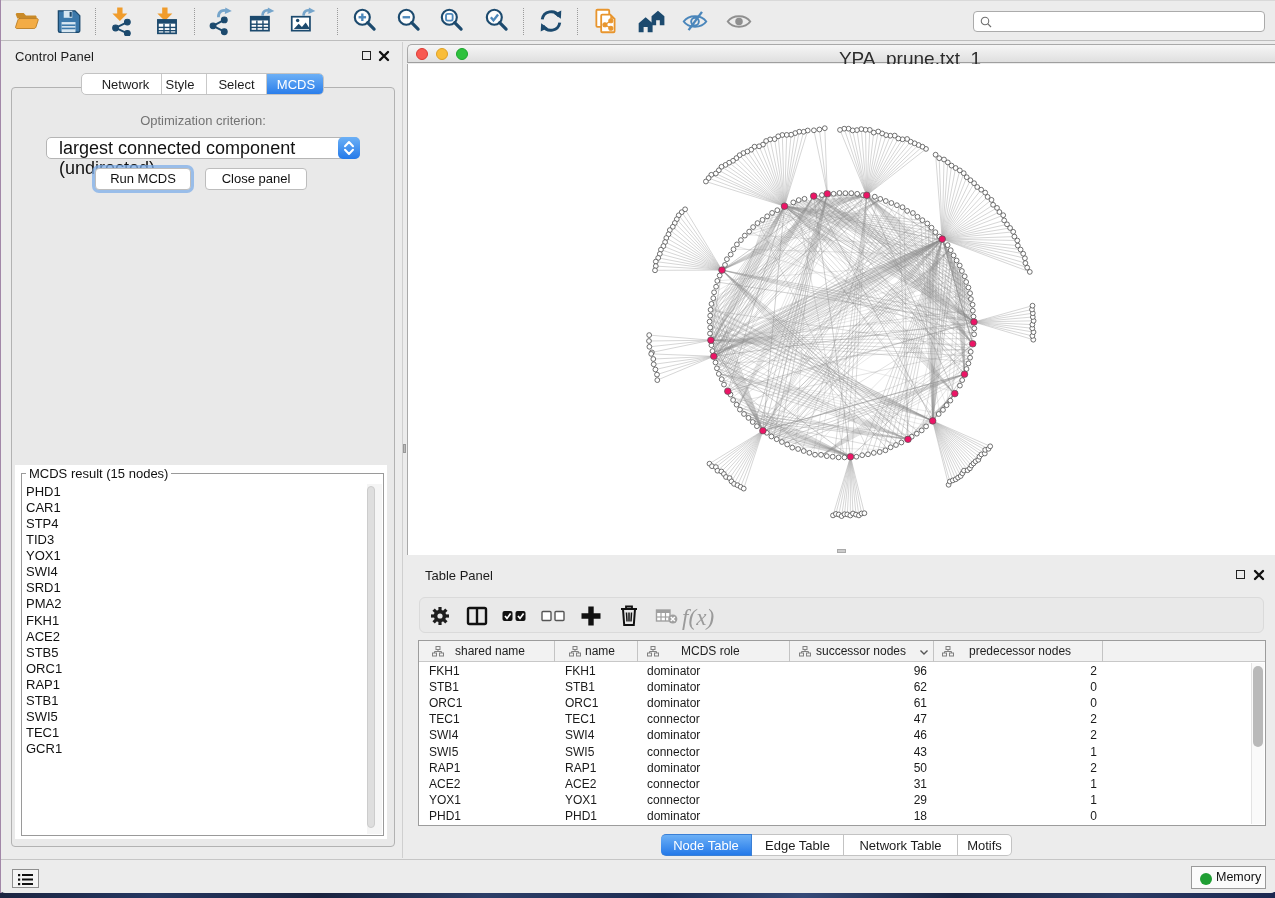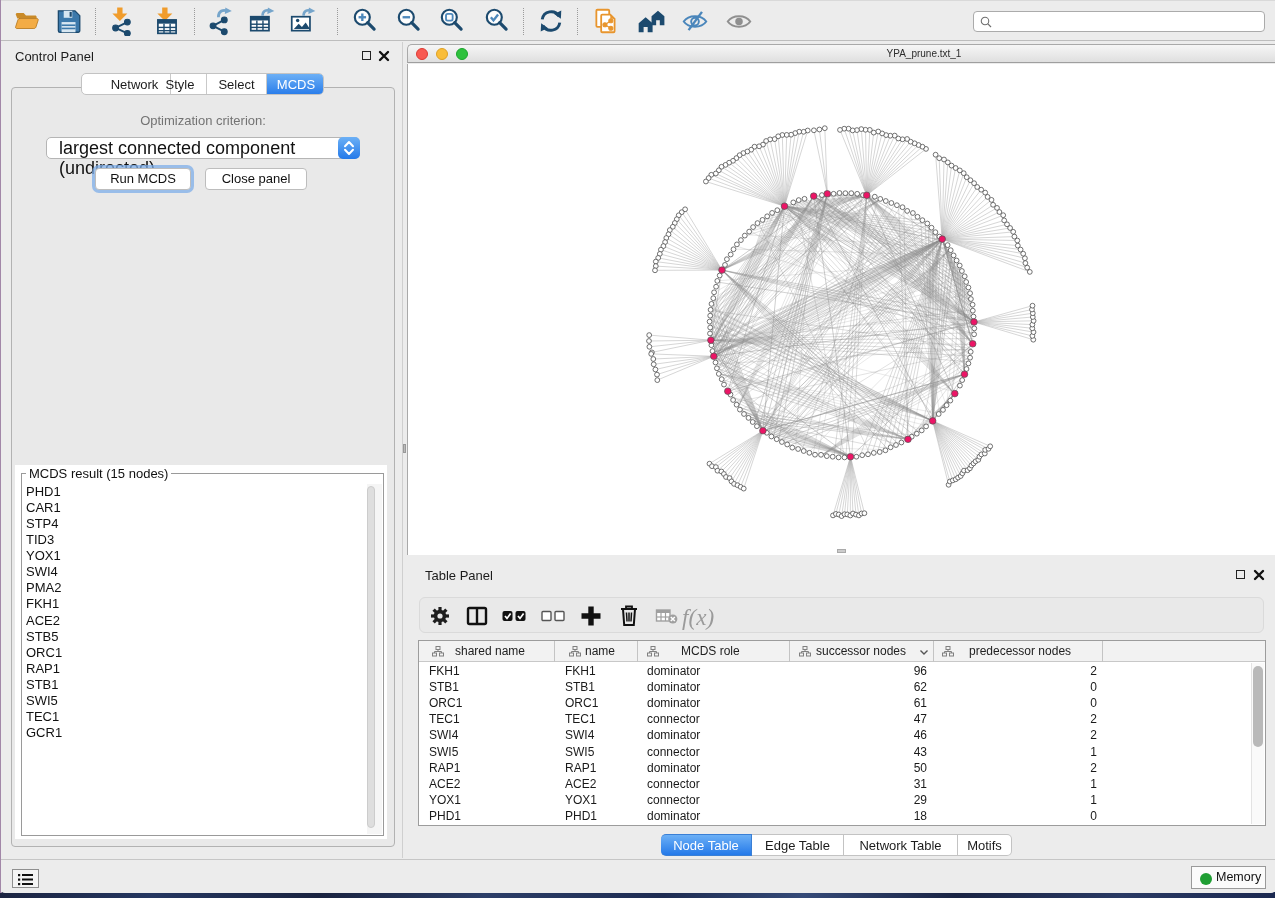--- a/index.html
+++ b/index.html
@@ -27,21 +27,21 @@
 #groupbox{position:absolute;left:20px;top:473px;width:363px;height:363px;border:1px solid #9a9a9a}
 #glabel{position:absolute;left:4px;top:-8px;background:#fff;padding:0 3px;font-size:13px;color:#111}
 #glist{position:absolute;left:4px;top:10px;width:340px;font-size:13px;color:#111}
 #glist div{height:16.07px;line-height:16px}
 #gscroll{position:absolute;right:1px;top:10px;width:15px;height:350px;background:#f5f5f5}
 #gthumb{position:absolute;right:8px;top:12px;width:8px;height:342px;background:#dedede;border-radius:4px;border:1px solid #cccccc}
 #vsplit{position:absolute;left:401px;top:42px;width:5px;height:816px;background:#ececec;border-left:1px solid #cfcfcf}
 #vhandle{position:absolute;left:402px;top:444px;width:3px;height:9px;background:#bbb;border:1px solid #999}
 #netwin{position:absolute;left:406px;top:44px;width:869px;height:512px}
 #nettitle{position:absolute;left:0;top:0;width:869px;height:19px;background:linear-gradient(180deg,#f6f6f6,#dfdfdf);border:1px solid #a9a9a9;border-bottom:1px solid #9f9f9f;border-right:none;border-radius:5px 0 0 0;text-align:center}
-#nettext{position:absolute;left:416px;top:3px;width:200px;font-size:10px;color:#2c2c2c}
+#nettext{position:absolute;left:402px;top:3px;width:200px;font-size:19px;color:#2c2c2c}
 .light{position:absolute;top:3px;width:12px;height:12px;border-radius:50%}
 #netcanvas{position:absolute;left:0;top:20px;width:869px;height:491px;background:#fff;border-left:1px solid #a9a9a9}
 #hhandle{position:absolute;left:836px;top:549px;width:9px;height:4px;background:#ccc;border:1px solid #aaa}
 #tpanel{position:absolute;left:406px;top:557px;width:868px;height:301px}
 #ttoolbar{position:absolute;left:12px;top:40px;width:845px;height:36px;background:#e9e9e9;border:1px solid #dadada;border-radius:6px}
 .tti{position:absolute;top:4px;width:28px;height:28px}
 #ttable{position:absolute;left:11px;top:83px;width:848px;height:186px;background:#fff;border:1px solid #9c9c9c}
 #thead{position:absolute;left:0;top:0;width:846px;height:21px;background:#f2f2f2;border-bottom:1px solid #c8c8c8;font-size:12px;color:#222}
 .hcell{position:absolute;top:0;height:21px;border-right:1px solid #c4c4c4}
 .hlabel{position:absolute;top:3px;font-size:12px;color:#222}
@@ -186,21 +186,21 @@
         </svg>
       </div>
 </div>
 <div class="ptitle" style="left:14px;top:49px">Control Panel</div>
 <div class="wicon" style="left:361px;top:51px"></div>
 <svg class="abs" style="left:377px;top:50px" width="12" height="12" viewBox="0 0 12 12">
       <path d="M2 2 L10 10 M10 2 L2 10" stroke="#111" stroke-width="2.4" stroke-linecap="round"></path>
     </svg>
 <div id="tabpanel"></div>
 <div id="tabs">
-<div class="tabseg" style="left:17px;width:72px">Network</div>
+<div class="tabseg" style="left:8px;width:72px">Network</div>
 <div class="tabseg" style="left:72px;width:53px">Style</div>
 <div class="tabseg" style="left:125px;width:60px">Select</div>
 <div class="tabseg" id="tabmcds" style="left:185px;width:58px">MCDS</div>
 </div>
 <div id="optlabel">Optimization criterion:</div>
 <div id="combo">largest connected component (undirected)
 <div id="stepper"><svg viewBox="0 0 22 22" width="22" height="22">
           <path d="M7 9.2 l4-4.2 4 4.2" fill="none" stroke="#fff" stroke-width="2" stroke-linecap="round" stroke-linejoin="round"></path>
           <path d="M7 12.8 l4 4.2 4-4.2" fill="none" stroke="#fff" stroke-width="2" stroke-linecap="round" stroke-linejoin="round"></path>
         </svg></div>
@@ -210,20 +210,21 @@
 <div id="gwhite"></div>
 <div id="groupbox">
 <span id="glabel">MCDS result (15 nodes)</span>
 <div id="glist">
         <div>PHD1</div>
         <div>CAR1</div>
         <div>STP4</div>
         <div>TID3</div>
         <div>YOX1</div>
         <div>SWI4</div>
+        <div>SRD1</div>
         <div>PMA2</div>
         <div>FKH1</div>
         <div>ACE2</div>
         <div>STB5</div>
         <div>ORC1</div>
         <div>RAP1</div>
         <div>STB1</div>
         <div>SWI5</div>
         <div>TEC1</div>
         <div>GCR1</div>

